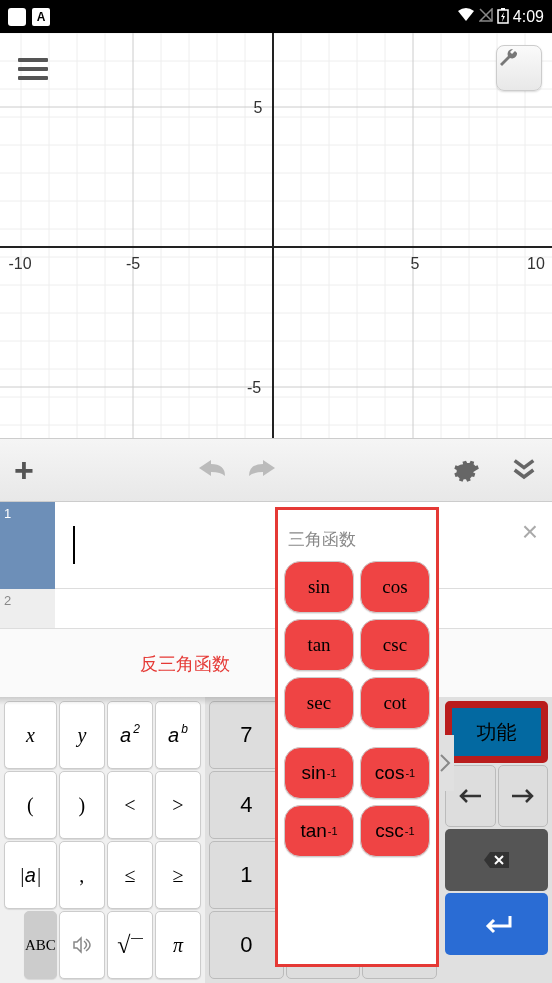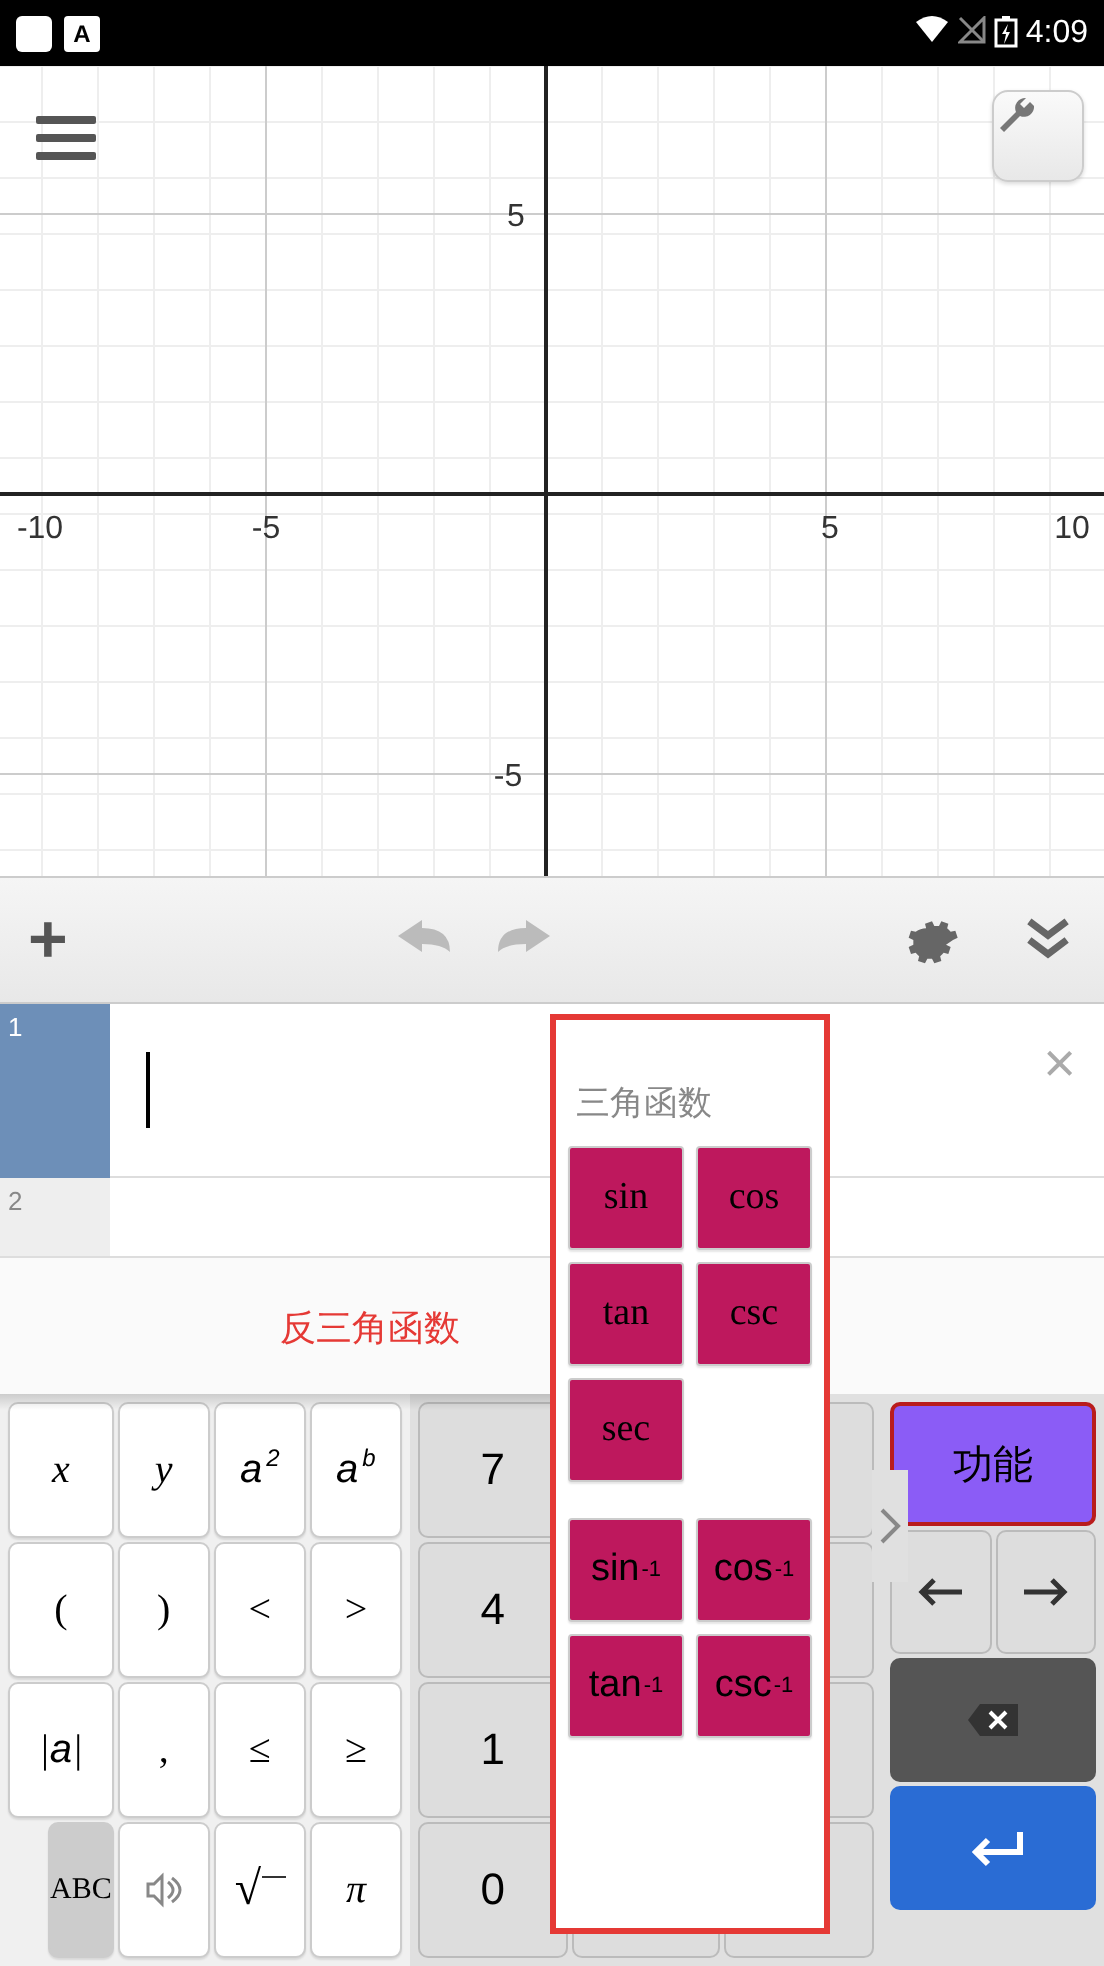--- a/index.html
+++ b/index.html
@@ -28,29 +28,29 @@
 .cursor{width:2px;height:38px;background:#000;animation:blink 1s step-end infinite;}
 @keyframes blink{50%{opacity:0;}}
 .expr-x{position:absolute;top:14px;right:14px;font-size:28px;color:#aaa;cursor:pointer;}
 .scroll-hint{position:absolute;top:150px;left:140px;color:#e53935;font-size:18px;}
 .keyboard{height:286px;background:#f0f0f0;display:flex;}
 .kb-left{width:205px;display:grid;grid-template-columns:repeat(4,1fr);grid-template-rows:repeat(4,1fr);gap:2px;padding:4px;}
 .kb-mid{width:236px;display:grid;grid-template-columns:repeat(3,1fr);grid-template-rows:repeat(4,1fr);gap:2px;padding:4px;background:#e0e0e0;}
 .kb-right{flex:1;display:grid;grid-template-columns:repeat(2,1fr);grid-template-rows:62px 62px 62px 62px;gap:2px;padding:4px;background:#e0e0e0;}
 .key{background:#fff;border:1px solid #ccc;border-radius:5px;display:flex;align-items:center;justify-content:center;font-size:20px;font-style:italic;font-family:Georgia,serif;cursor:pointer;box-shadow:0 1px 1px rgba(0,0,0,0.1);}
 .key-gray{background:#ddd;border:1px solid #bbb;border-radius:5px;display:flex;align-items:center;justify-content:center;font-size:22px;cursor:pointer;}
-.key-func{background:#8b5cf6;border:2px solid #b91c1c;border-radius:5px;display:flex;align-items:center;justify-content:center;font-size:20px;cursor:pointer;grid-column:span 2;}
+.key-func{background:#0369a1;border:7px solid #b91c1c;border-radius:5px;display:flex;align-items:center;justify-content:center;font-size:20px;cursor:pointer;grid-column:span 2;}
 .key-blue{background:#2a6cd4;color:#fff;border-radius:5px;display:flex;align-items:center;justify-content:center;cursor:pointer;grid-column:span 2;}
 .key-back{background:#555;color:#fff;border-radius:5px;display:flex;align-items:center;justify-content:center;cursor:pointer;grid-column:span 2;}
 .key-abc{background:#ccc;margin-left:20px;}
 .key sup{font-size:12px;margin-left:2px;margin-top:-12px;}
-.popup{position:absolute;top:507px;left:275px;width:140px;height:460px;background:#fff;border:3px solid #e53935;padding:24px 6px;z-index:100;overflow:hidden;}
+.popup{position:absolute;top:507px;left:275px;width:164px;height:460px;background:#fff;border:3px solid #e53935;padding:12px 6px;z-index:100;overflow:hidden;}
 .popup-title{color:#888;font-size:17px;margin:6px 0 10px 4px;}
 .popup-grid{display:grid;grid-template-columns:1fr 1fr;gap:6px;margin-bottom:18px;}
-.popup-btn{background:#be185d;border:1px solid #ccc;border-radius:2px;height:52px;display:flex;align-items:center;justify-content:center;font-size:19px;cursor:pointer;font-family:Georgia,serif;box-shadow:0 1px 1px rgba(0,0,0,0.1);}
+.popup-btn{background:#ef4444;border:1px solid #ccc;border-radius:16px;height:52px;display:flex;align-items:center;justify-content:center;font-size:19px;cursor:pointer;font-family:Georgia,serif;box-shadow:0 1px 1px rgba(0,0,0,0.1);}
 .popup-btn sup{font-size:11px;margin-left:1px;}
 .divider-shadow{position:absolute;top:697px;left:0;width:275px;height:8px;background:linear-gradient(rgba(0,0,0,0.15),transparent);z-index:50;}
 .mid-chev{position:absolute;top:735px;left:436px;width:18px;height:56px;background:#e0e0e0;z-index:60;display:flex;align-items:center;justify-content:center;}
 </style>
 </head>
 <body>
 
 <div class="statusbar">
   <div class="sb-left">
     <div class="sb-icon"></div>
@@ -250,20 +250,21 @@
 </div>
 
 <div class="popup">
   <div class="popup-title">三角函数</div>
   <div class="popup-grid">
     <div class="popup-btn">sin</div>
     <div class="popup-btn">cos</div>
     <div class="popup-btn">tan</div>
     <div class="popup-btn">csc</div>
     <div class="popup-btn">sec</div>
+    <div class="popup-btn">cot</div>
   </div>
   <div class="popup-grid">
     <div class="popup-btn">
         <span>sin</span>
         <sup>-1</sup>
       </div>
     <div class="popup-btn">
         <span>cos</span>
         <sup>-1</sup>
       </div>

